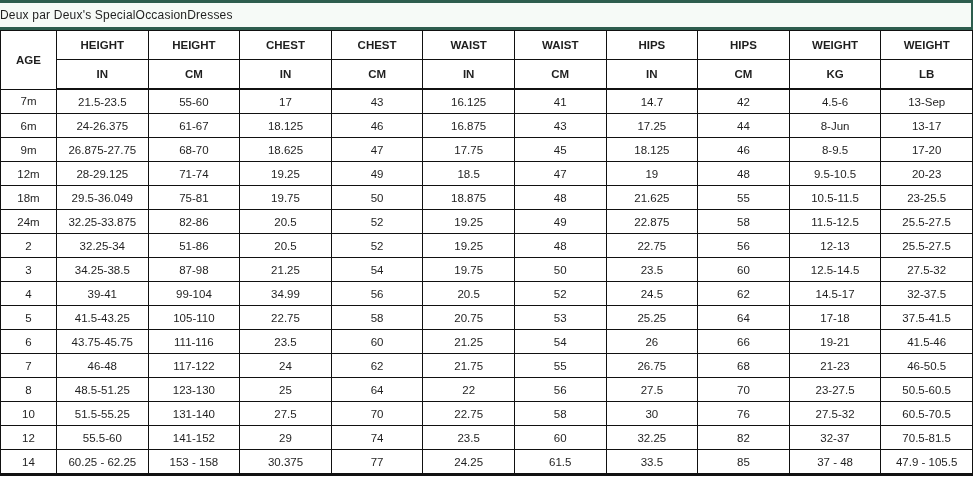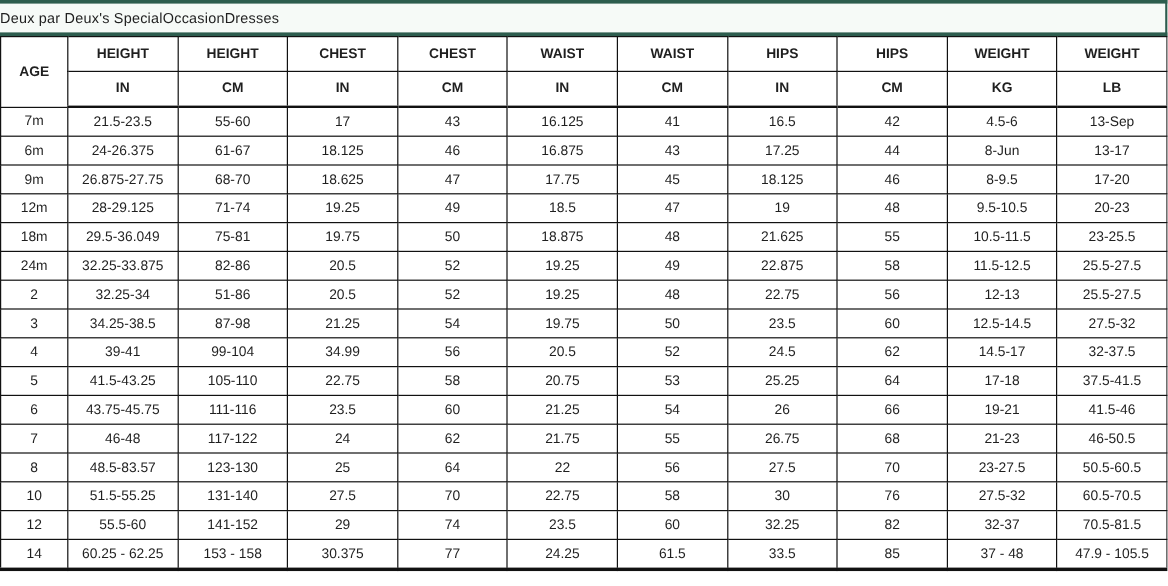--- a/index.html
+++ b/index.html
@@ -97,21 +97,21 @@
       </thead>
     <tbody>
         <tr>
           <td>7m</td>
           <td>21.5-23.5</td>
           <td>55-60</td>
           <td>17</td>
           <td>43</td>
           <td>16.125</td>
           <td>41</td>
-          <td>16.5</td>
+          <td>14.7</td>
           <td>42</td>
           <td>4.5-6</td>
           <td>13-Sep</td>
         </tr>
         <tr>
           <td>6m</td>
           <td>24-26.375</td>
           <td>61-67</td>
           <td>18.125</td>
           <td>46</td>
@@ -247,21 +247,21 @@
           <td>62</td>
           <td>21.75</td>
           <td>55</td>
           <td>26.75</td>
           <td>68</td>
           <td>21-23</td>
           <td>46-50.5</td>
         </tr>
         <tr>
           <td>8</td>
-          <td>48.5-83.57</td>
+          <td>48.5-51.25</td>
           <td>123-130</td>
           <td>25</td>
           <td>64</td>
           <td>22</td>
           <td>56</td>
           <td>27.5</td>
           <td>70</td>
           <td>23-27.5</td>
           <td>50.5-60.5</td>
         </tr>

